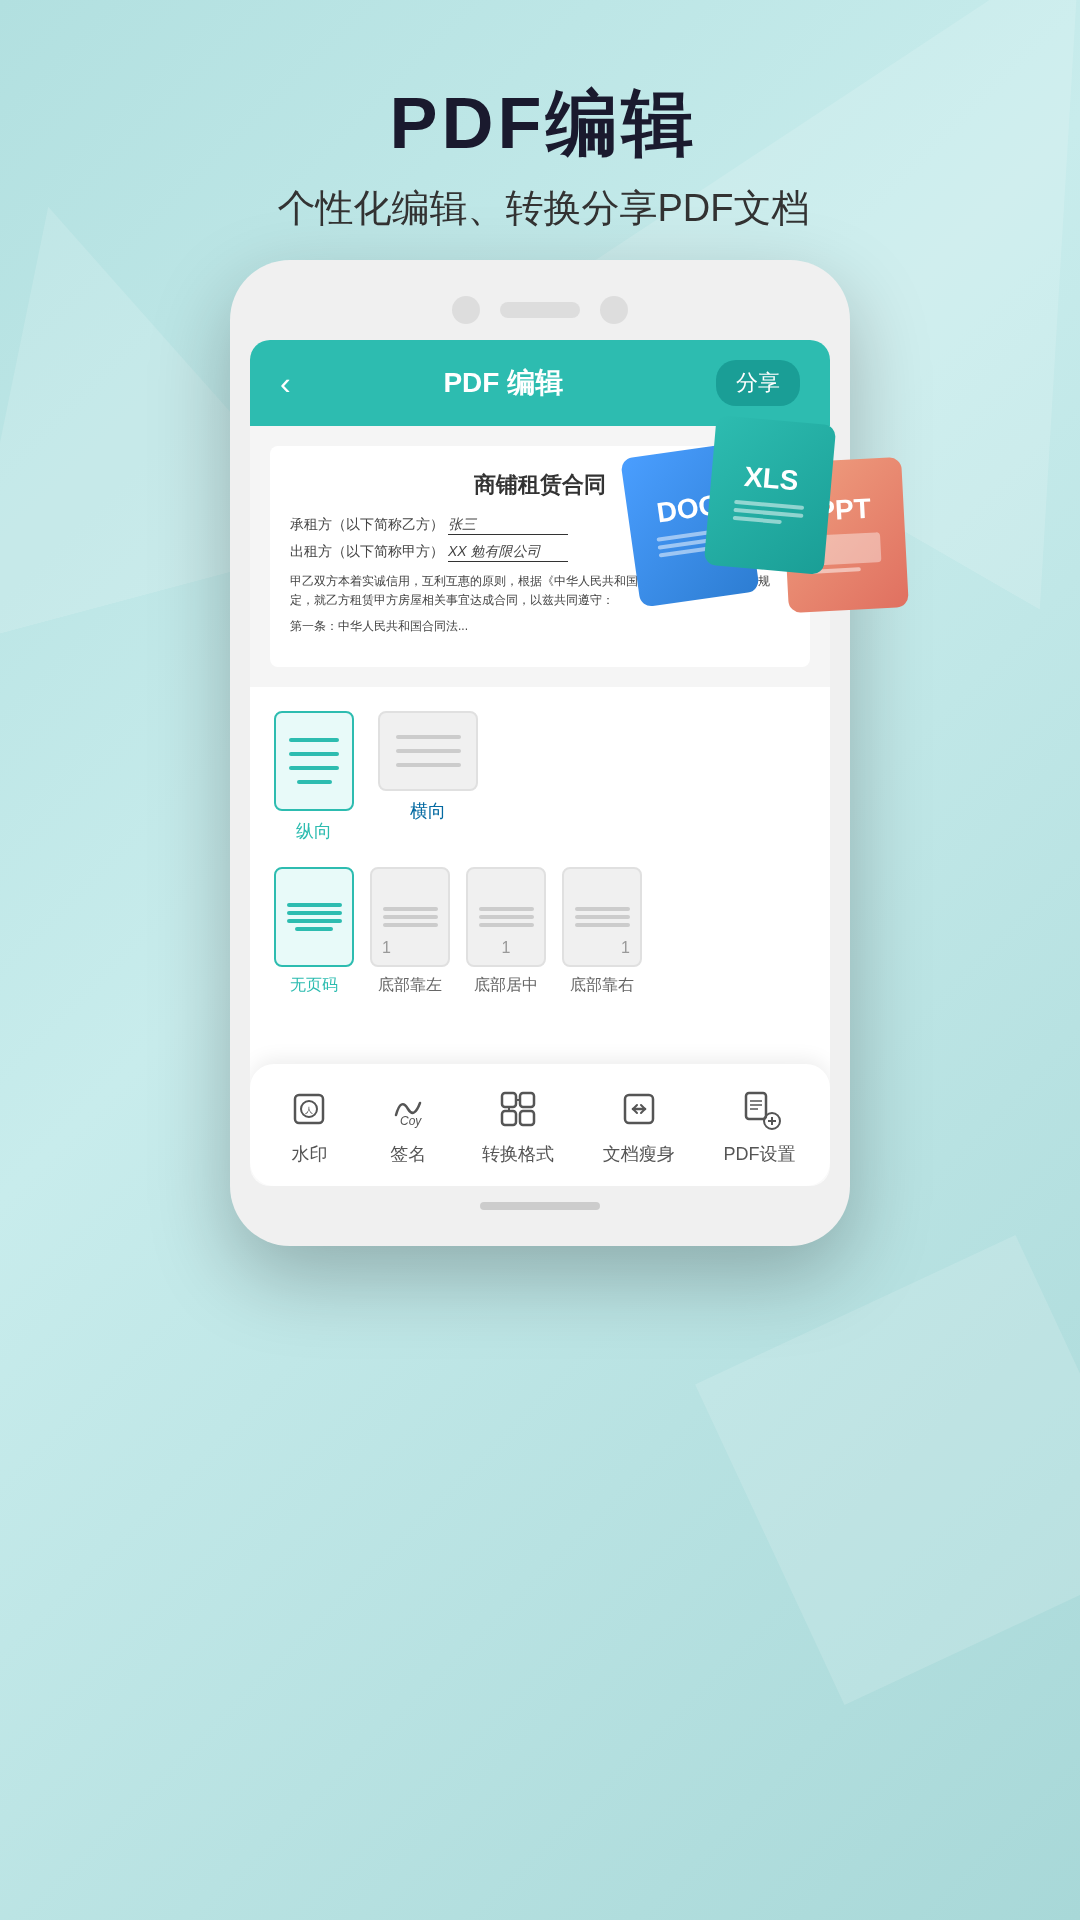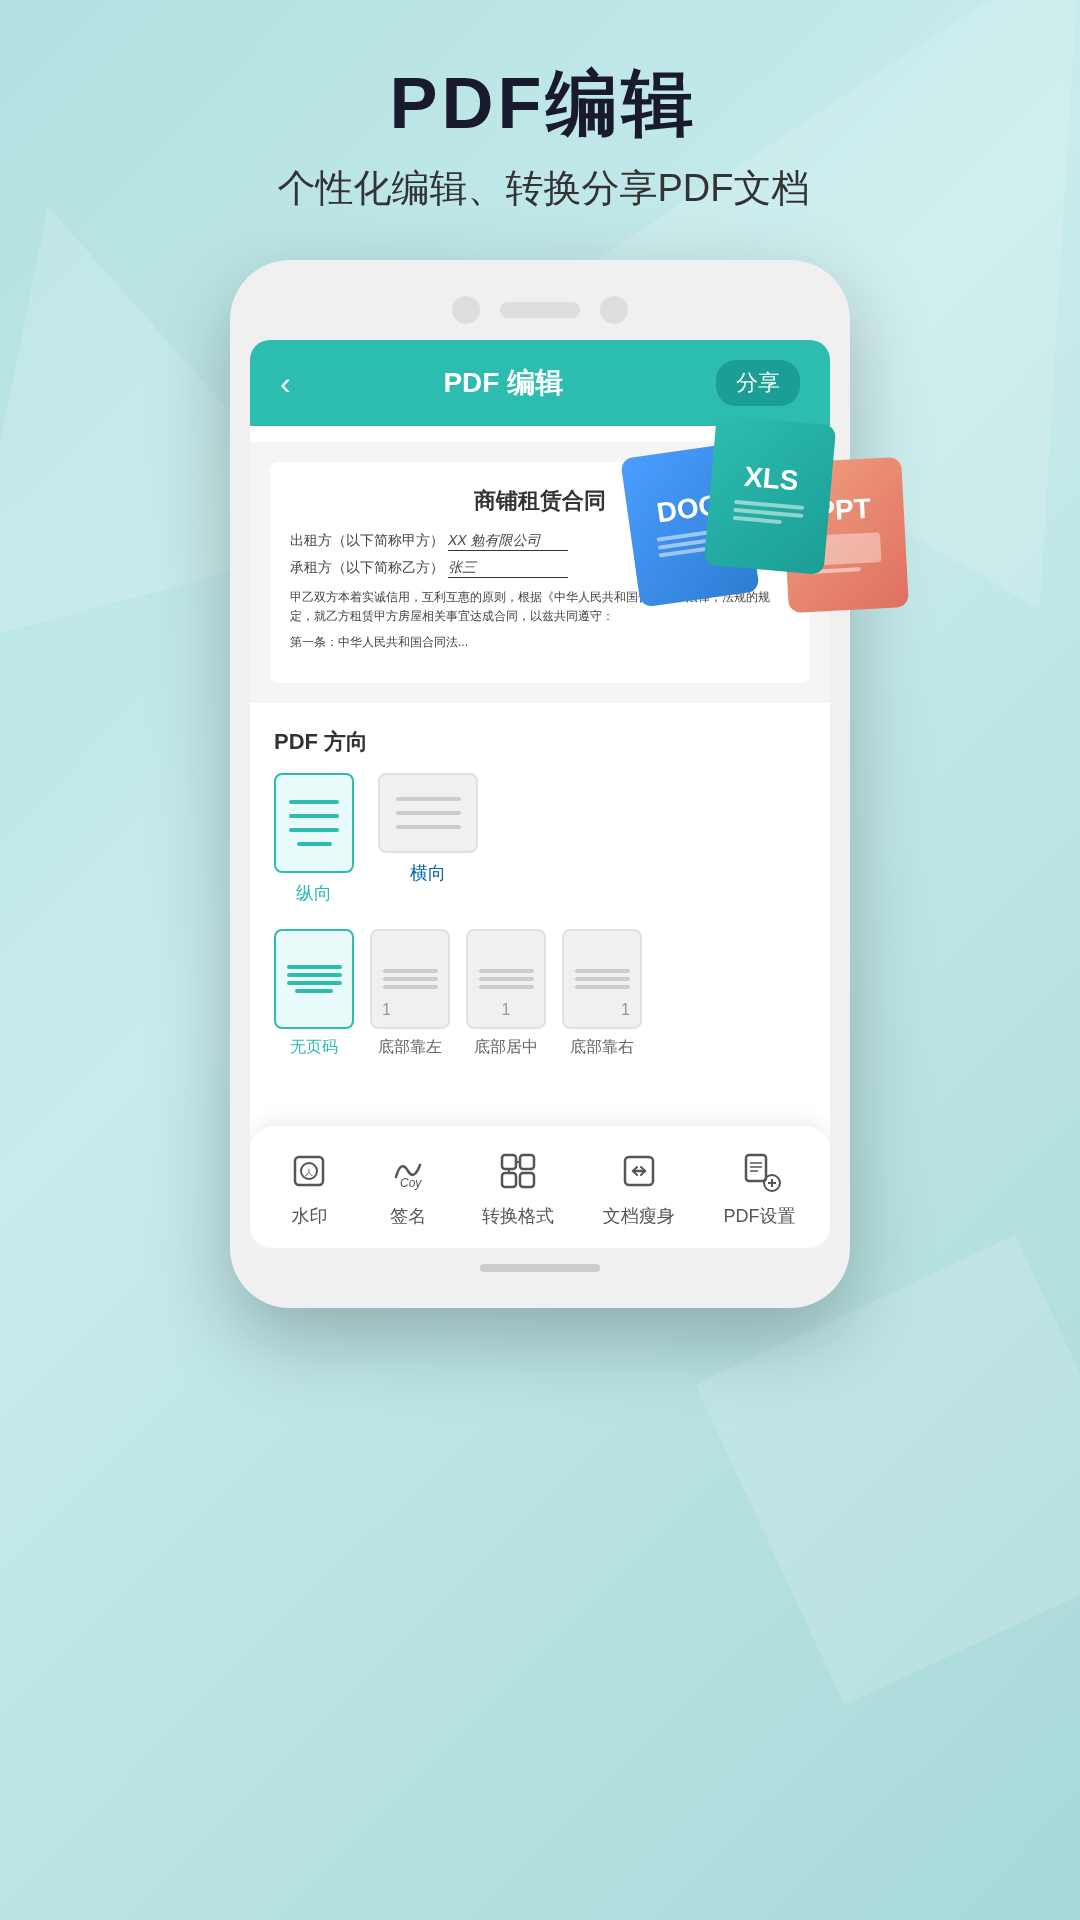--- a/index.html
+++ b/index.html
@@ -31,21 +31,21 @@
     }
     .bg-shape-3 {
       width: 500px; height: 500px;
       bottom: 200px; right: -100px;
       transform: rotate(20deg);
       clip-path: polygon(50% 0%, 100% 50%, 50% 100%, 0% 50%);
     }
 
     .header-section {
       text-align: center;
-      padding-top: 64px;
+      padding-top: 84px;
       position: relative;
       z-index: 10;
       margin-left: 7px;
     }
 
     .main-title {
       font-size: 72px;
       font-weight: 900;
       color: #1a1a2e;
       line-height: 1.1;
@@ -432,42 +432,41 @@
     </div>
 
     <div class="phone-screen">
 
       <div class="app-header">
         <span class="app-header-back">‹</span>
         <span class="app-header-title">PDF 编辑</span>
         <button class="app-header-share">分享</button>
       </div>
 
-      <div class="doc-area" style="position:relative;margin-top:16px;">
+      <div class="doc-area" style="position:relative;">
         <span class="doc-page-badge">1/2</span>
         <div class="doc-content">
           <div class="doc-title">商铺租赁合同</div>
           <div class="doc-line">
+            <span>承租方（以下简称乙方）</span>
+            <span class="doc-line-underline" style="font-style:italic;">张三</span>
+          </div>
+          <div class="doc-line">
             <span>出租方（以下简称甲方）</span>
             <span class="doc-line-underline" style="font-style:italic;">XX 勉有限公司</span>
           </div>
-          <div class="doc-line">
-            <span>承租方（以下简称乙方）</span>
-            <span class="doc-line-underline" style="font-style:italic;">张三</span>
-          </div>
           <div class="doc-line" style="font-size:12px; margin-top:10px; line-height:1.6;">甲乙双方本着实诚信用，互利互惠的原则，根据《中华人民共和国合同法》法律，法规的规定，就乙方租赁甲方房屋相关事宜达成合同，以兹共同遵守：</div>
           <div class="doc-line" style="font-size:12px; margin-top:8px;">第一条：中华人民共和国合同法...</div>
         </div>
       </div>
 
       <div class="settings-panel">
 
 
         <div class="settings-section">
-          <div class="settings-label">PDF 方向</div>
           <div class="direction-options">
 
             <div class="direction-item">
               <div class="direction-icon direction-icon-active">
                 <div class="dir-line dir-line-active" style="width:50px;"></div>
                 <div class="dir-line dir-line-active" style="width:50px;"></div>
                 <div class="dir-line dir-line-active" style="width:50px;"></div>
                 <div class="dir-line dir-line-active" style="width:35px;"></div>
               </div>
               <span class="dir-label-active">纵向</span>

